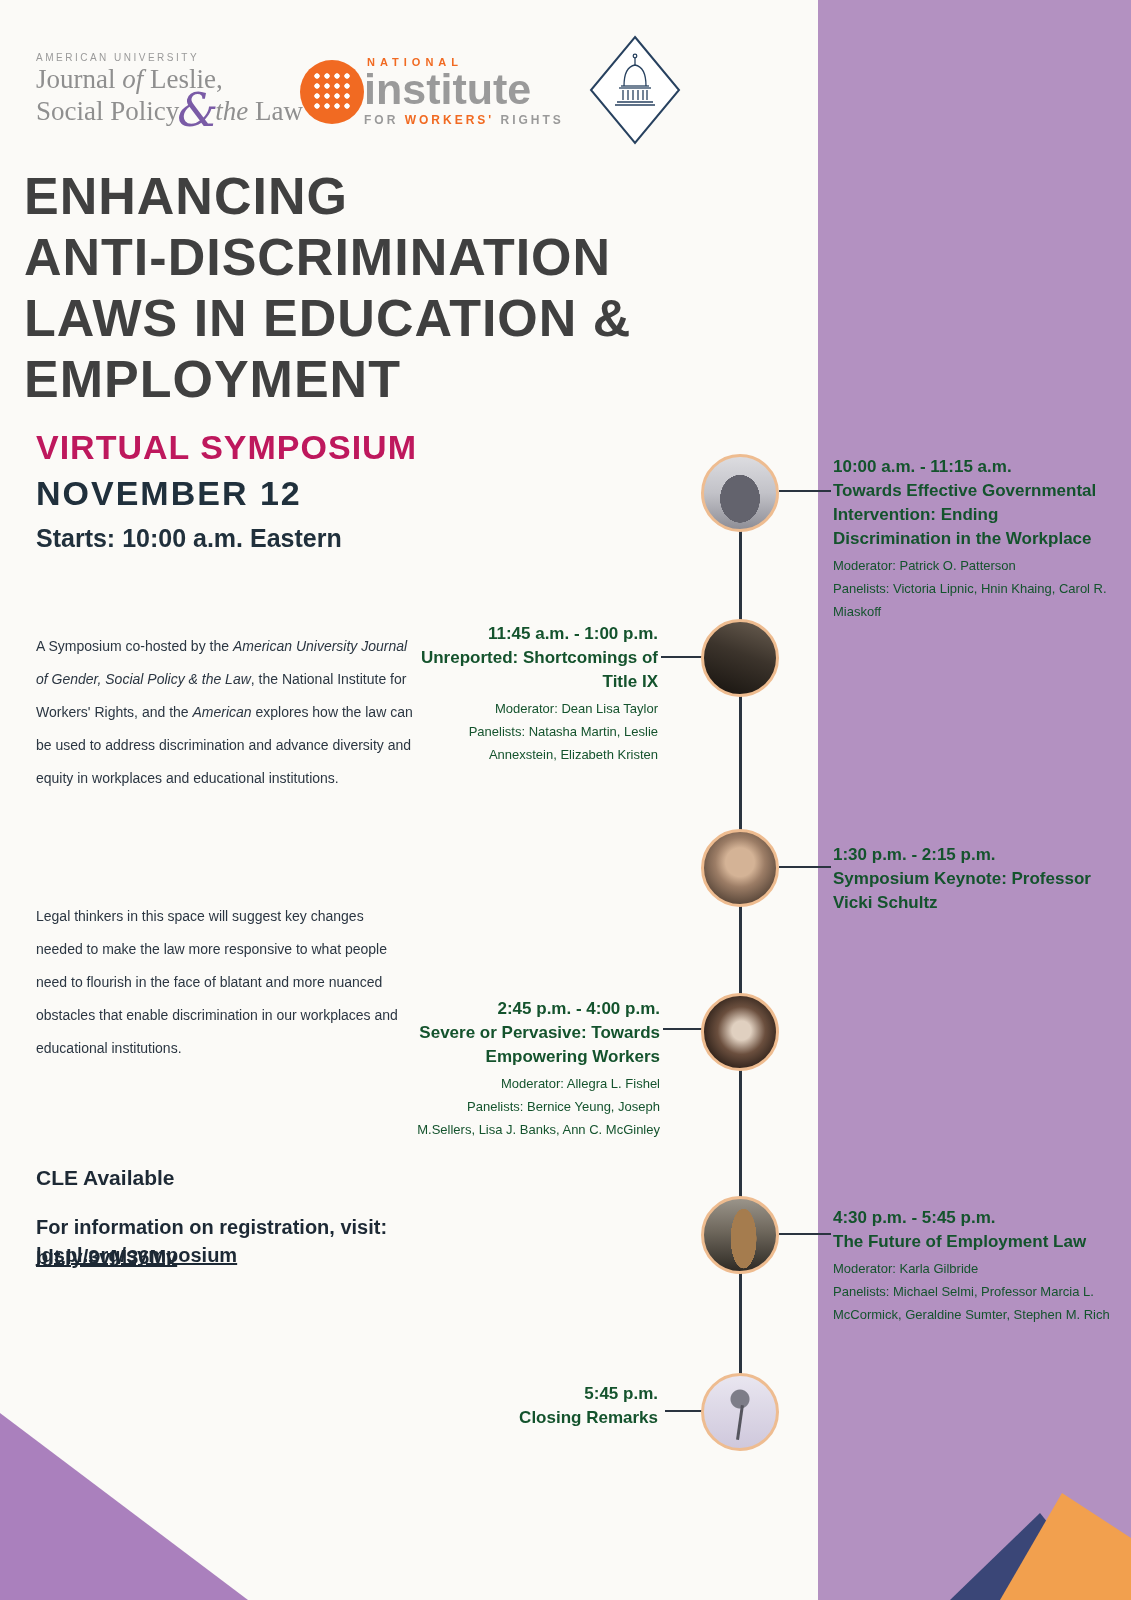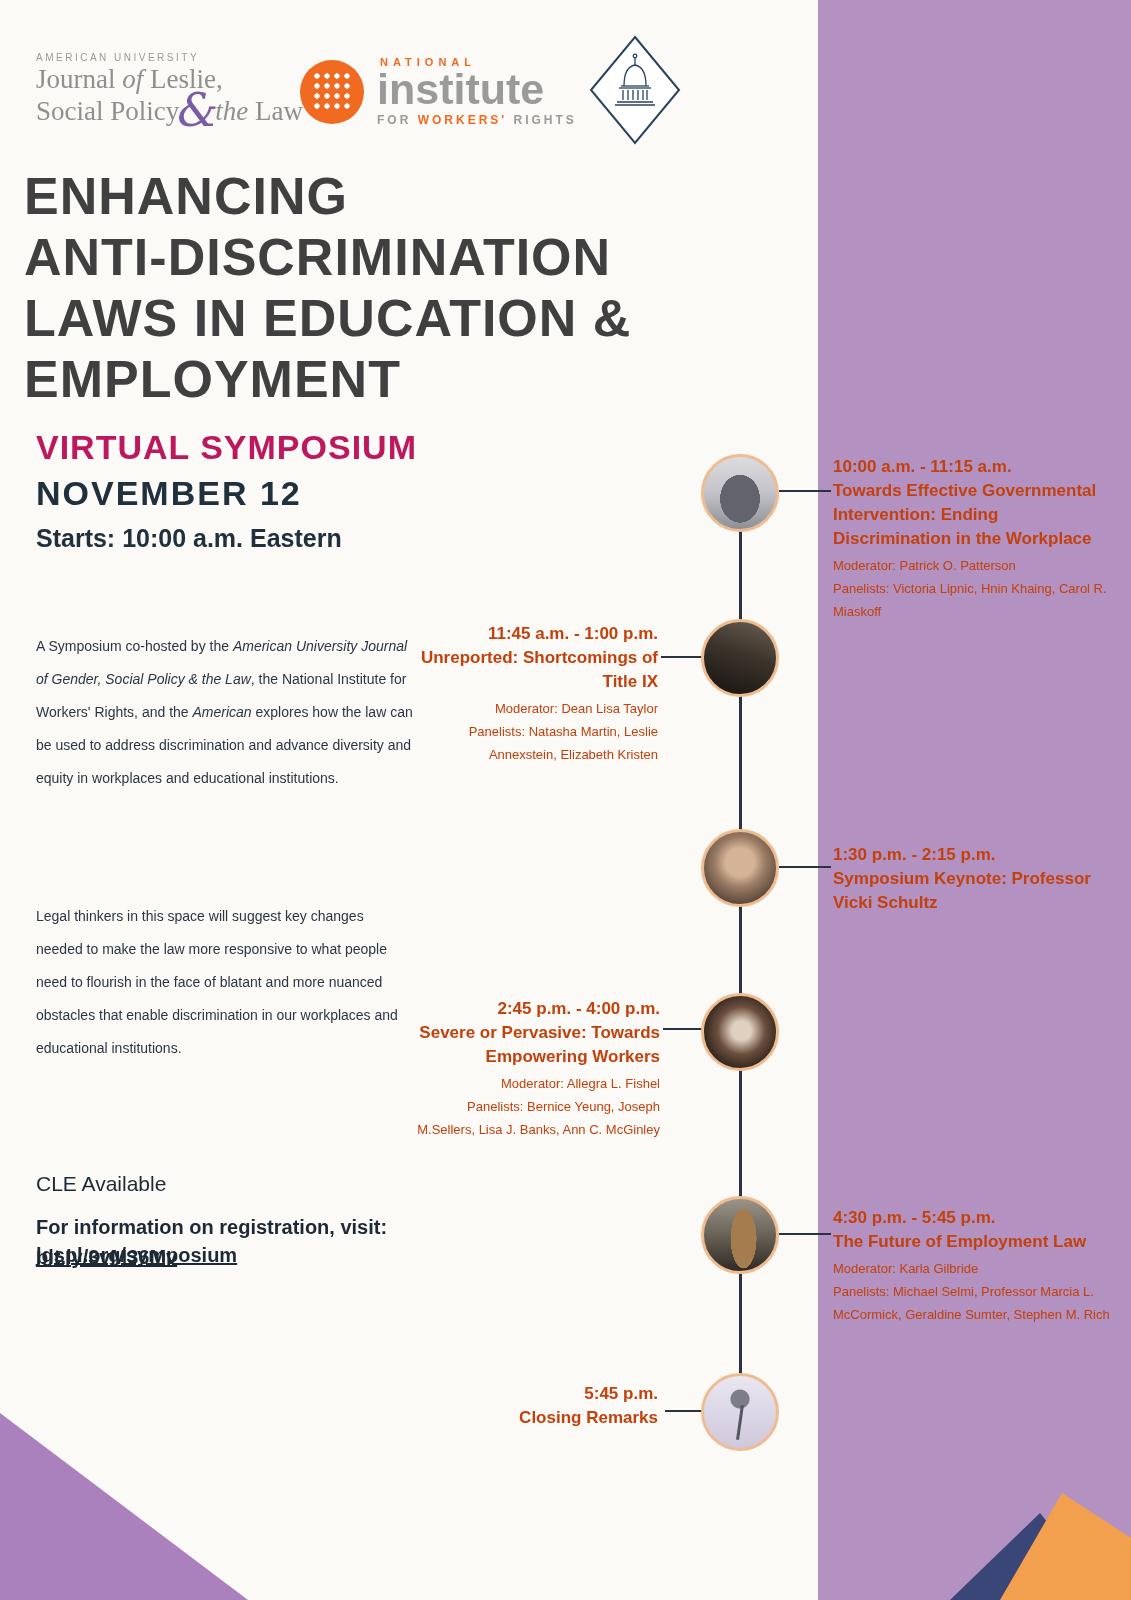--- a/index.html
+++ b/index.html
@@ -11,21 +11,21 @@
   
   .purple-band{position:absolute;left:818px;top:0;width:313px;height:1600px;background:#b391c1;z-index:0;}
 
   
   .logo-journal{position:absolute;left:36px;top:52px;color:#8f8f8f;z-index:2;font-family:"Liberation Serif", serif;}
   .lj-top{font-size:10px;letter-spacing:2.5px;color:#9a9a9a;font-family:"Liberation Sans",sans-serif;}
   .lj-line{font-size:27px;line-height:1.2;}
   .lj-amp{font-family:"DejaVu Serif", serif;font-style:italic;font-size:46px;color:#7a5ba6;line-height:0;position:relative;top:6px;margin:0 -3px 0 -2px;}
   .lj-line em{font-style:italic;}
 
-  .logo-institute{position:absolute;left:300px;top:56px;display:flex;align-items:center;gap:13px;z-index:2;}
+  .logo-institute{position:absolute;left:300px;top:56px;display:flex;align-items:center;z-index:2;}
   .dots-circle{position:relative;width:64px;height:64px;border-radius:50%;background:#f16a22;flex:0 0 auto;}
   .dots-circle::after{content:"";position:absolute;left:12px;right:12px;top:11px;bottom:11px;
     background-image:radial-gradient(circle,#fff 2.4px,rgba(255,255,255,0) 3px);background-size:10px 10px;}
   .li-national{font-size:11px;letter-spacing:5px;color:#f16a22;font-weight:700;margin-left:3px;}
   .li-institute{font-size:43px;font-weight:800;color:#9a9a9a;line-height:1.0;letter-spacing:0;}
   .li-for{font-size:12px;letter-spacing:3px;color:#9a9a9a;font-weight:700;margin-top:2px;}
   .li-workers{color:#f16a22;}
 
   .logo-diamond{position:absolute;left:588px;top:34px;z-index:2;}
 
@@ -33,21 +33,21 @@
   .main-title{position:absolute;left:24px;top:166px;z-index:2;color:#404040;font-size:52px;font-weight:700;line-height:61px;letter-spacing:1px;}
   .evt-format{position:absolute;left:36px;top:428px;font-size:34px;font-weight:800;letter-spacing:1px;color:#be185d;z-index:2;}
   .evt-date{position:absolute;left:36px;top:474px;font-size:34px;font-weight:800;letter-spacing:2px;color:#20303c;z-index:2;}
   .evt-start{position:absolute;left:36px;top:524px;font-size:25px;font-weight:800;color:#20303c;z-index:2;}
 
   
   .para{position:absolute;left:36px;color:#2b3642;font-size:14px;z-index:2;}
   .para1{top:630px;width:382px;line-height:33px;}
   .para1 em{font-style:italic;}
   .para2{top:900px;width:364px;line-height:33px;}
-  .cle{position:absolute;left:36px;top:1166px;font-size:21px;font-weight:400;color:#1d2935;z-index:2;margin-top:6px;}
+  .cle{position:absolute;left:36px;top:1166px;font-size:21px;font-weight:700;color:#1d2935;z-index:2;}
   .reg{position:absolute;left:36px;top:1212px;width:364px;font-size:20px;font-weight:800;line-height:30px;color:#1d2935;z-index:2;}
   .reg a,.jg a{color:#1d2935;text-decoration:underline;font-weight:800;}
   .jg{position:absolute;left:36px;top:1244px;font-size:20px;font-weight:800;z-index:2;}
 
   
   .tl-line{position:absolute;left:739px;top:493px;width:3px;height:919px;background:#2a3440;z-index:1;}
   .connector{position:absolute;height:2px;background:#2a3440;z-index:1;}
   .c1{left:779px;top:490px;width:52px;}
   .c2{left:661px;top:656px;width:42px;}
   .c3{left:779px;top:866px;width:52px;}
@@ -65,21 +65,21 @@
   .p4{top:993px;background:radial-gradient(circle at 52% 48%, #e0d0c0 0 18%, #6b4f3e 45%, #241a14 80%);}
   .p5{top:1196px;background:
       radial-gradient(ellipse 13px 30px at 55% 55%, #a57c4e 0 99%, rgba(0,0,0,0) 100%),
       linear-gradient(180deg,#9a948a 0%,#6e675c 45%,#2e2a24 100%);}
   .p6{top:1373px;background:
       radial-gradient(circle at 50% 32%, #7d7d88 0 9px, rgba(0,0,0,0) 10px),
       linear-gradient(180deg,#e9e6f0 0%,#cfc8dc 100%);}
   .p6::after{content:"";position:absolute;left:50%;top:40%;width:3px;height:48%;background:#55555e;
     transform:translateX(-50%) rotate(8deg);}
 
-  .session{position:absolute;z-index:2;color:#c2410c;}
+  .session{position:absolute;z-index:2;color:#14532d;}
   .session .s-time,.session .s-title{font-size:17px;font-weight:800;line-height:24px;}
   .session .s-mod,.session .s-pan{font-size:13px;line-height:23px;}
   .session .s-mod{margin-top:3px;}
   .s-right{left:833px;width:278px;text-align:left;}
   .s-left{text-align:right;}
   .s1{top:455px;}
   .s2{left:400px;width:258px;top:622px;}
   .s3{top:843px;}
   .s4{left:408px;width:252px;top:997px;}
   .s5{top:1206px;}

